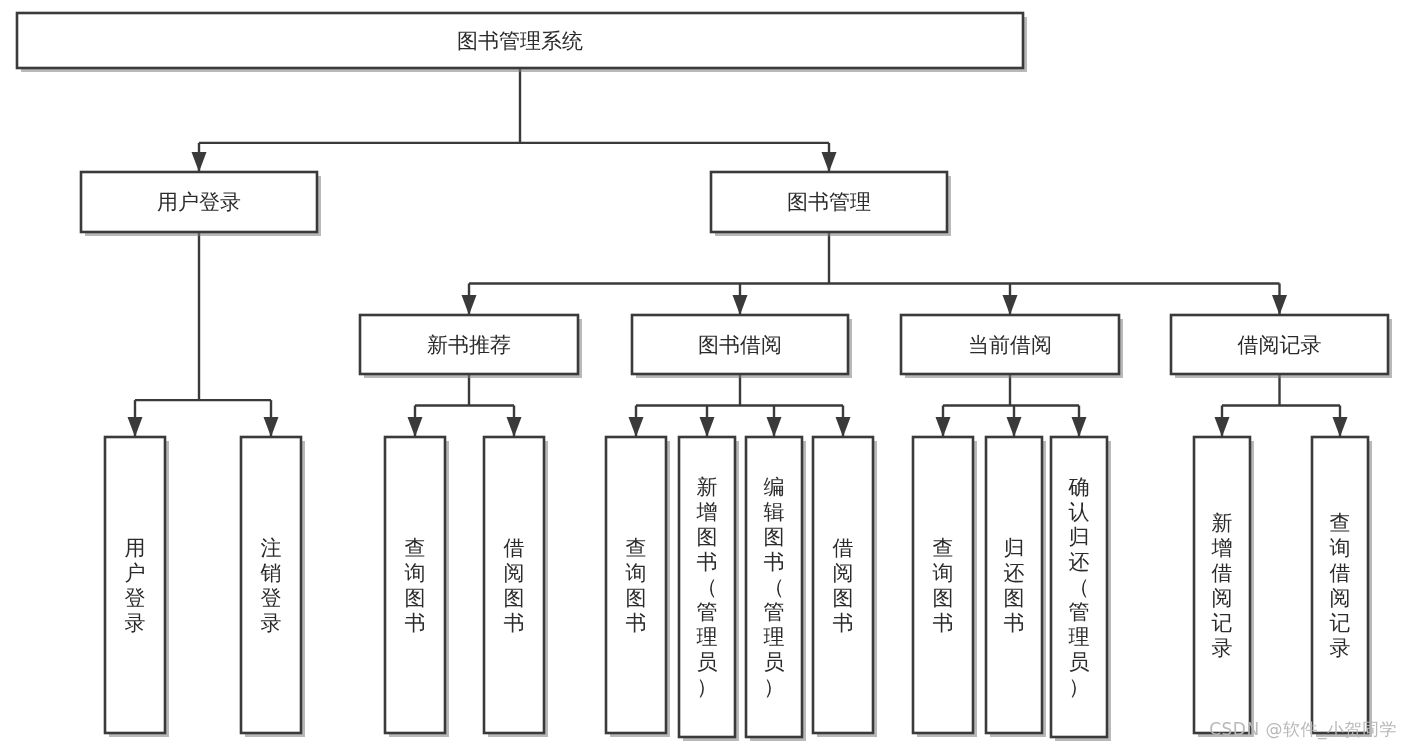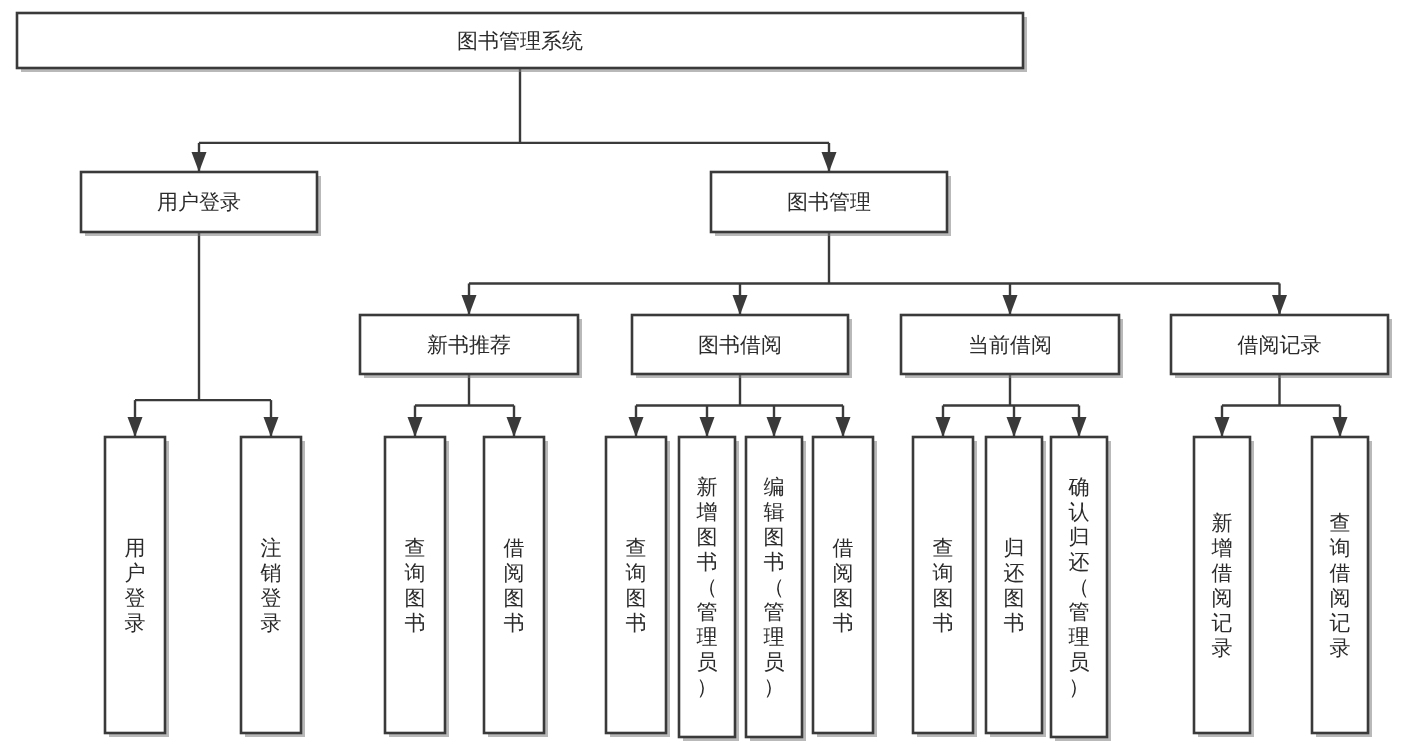--- a/index.html
+++ b/index.html
@@ -243,13 +243,14 @@
           <rect x="1194" y="437" width="56" height="296" class="node-rect"></rect>
           <text x="1222" y="585" class="node-label-v" text-anchor="middle" transform="translate(1222,585) translate(-1222,-585)" style="writing-mode:horizontal-tb;text-orientation:mixed;letter-spacing:0;" dominant-baseline="central"><tspan x="1222" y="522.5">新</tspan><tspan x="1222" y="547.5">增</tspan><tspan x="1222" y="572.5">借</tspan><tspan x="1222" y="597.5">阅</tspan><tspan x="1222" y="622.5">记</tspan><tspan x="1222" y="647.5">录</tspan></text>
         </g>
         <g>
           <rect x="1316" y="441" width="56" height="296" class="node-rect-shadow"></rect>
           <rect x="1312" y="437" width="56" height="296" class="node-rect"></rect>
           <text x="1340" y="585" class="node-label-v" text-anchor="middle" transform="translate(1340,585) translate(-1340,-585)" style="writing-mode:horizontal-tb;text-orientation:mixed;letter-spacing:0;" dominant-baseline="central"><tspan x="1340" y="522.5">查</tspan><tspan x="1340" y="547.5">询</tspan><tspan x="1340" y="572.5">借</tspan><tspan x="1340" y="597.5">阅</tspan><tspan x="1340" y="622.5">记</tspan><tspan x="1340" y="647.5">录</tspan></text>
         </g>
       </g>
   </svg>
+  <div class="watermark-text">CSDN @软件_小贺同学</div>
 </div>
 
 </body></html>

